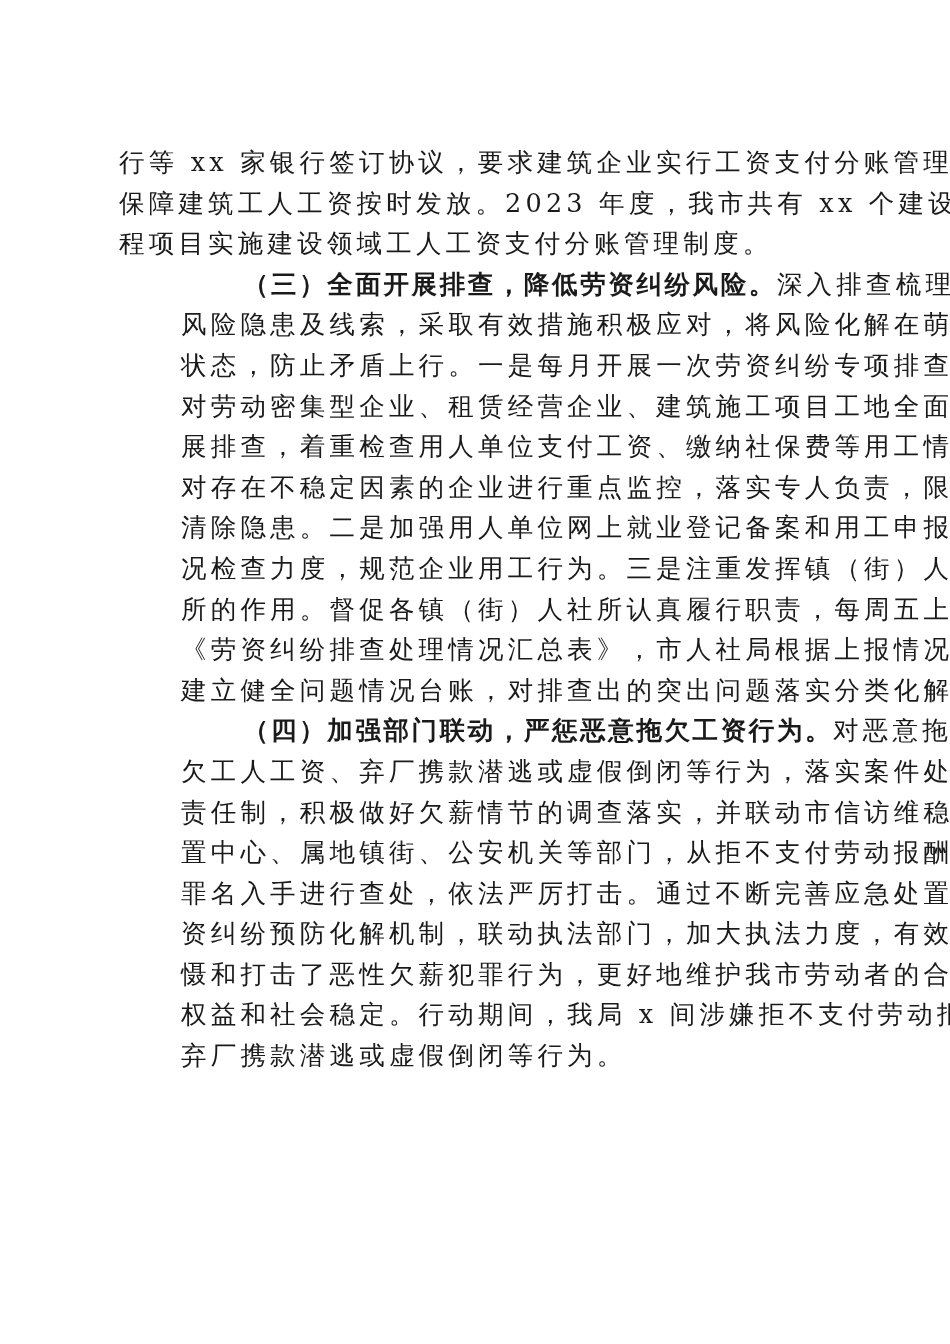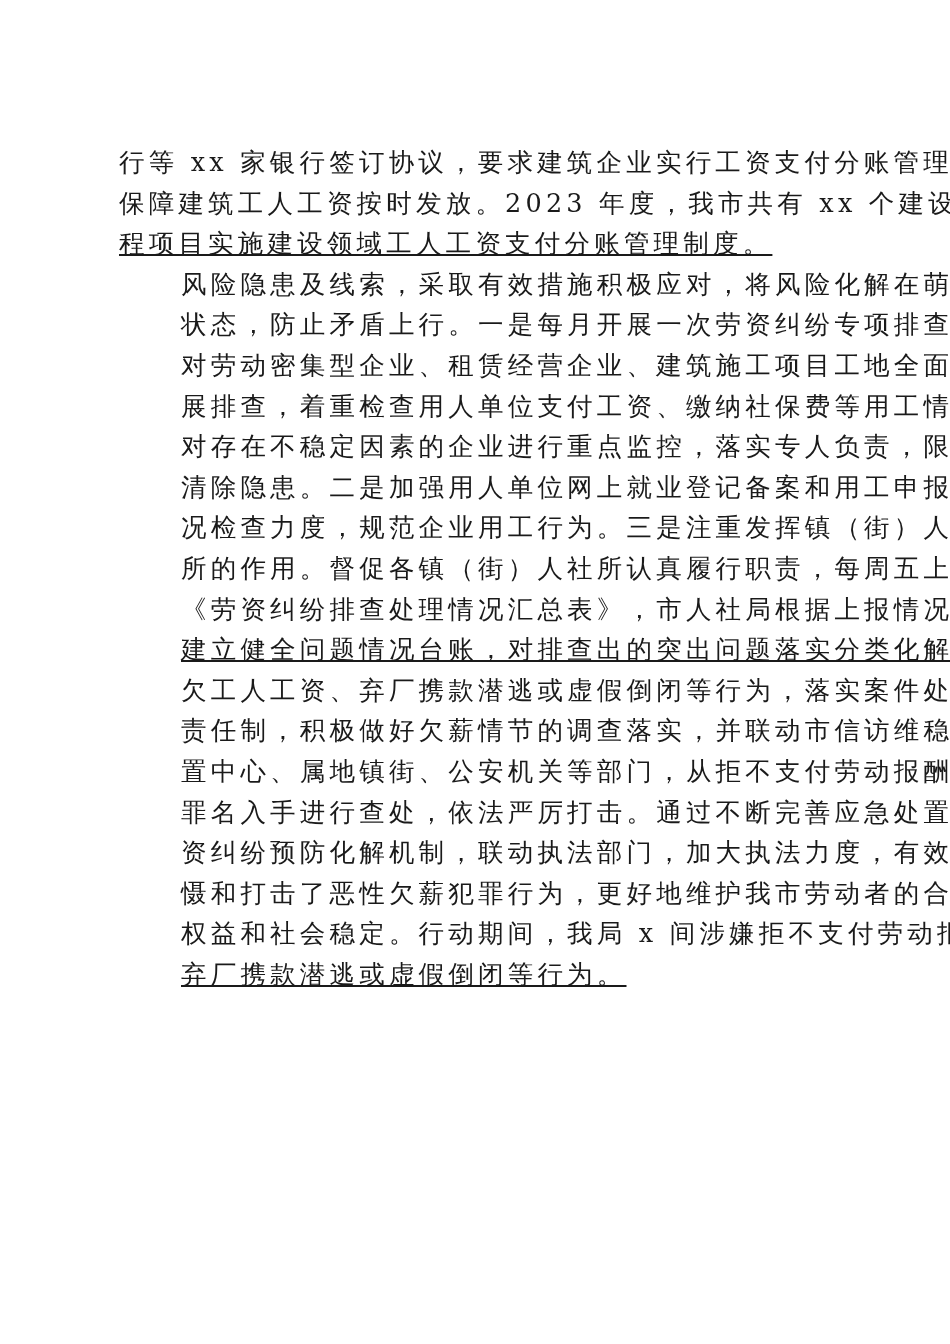--- a/index.html
+++ b/index.html
@@ -16,47 +16,49 @@
     letter-spacing: 4.2px;
   }
   .para {
     margin: 0;
     text-align: justify;
     text-justify: inter-character;
   }
   .para.indent { text-indent: 62px; }
   .heading { font-weight: bold; letter-spacing: 2.6px; }
   .line { display: block; white-space: nowrap; text-align-last: justify; }
-  .line.last { text-align-last: left; text-decoration: underline; }
+  .line.last { text-align-last: left; }
 </style>
 </head>
 <body>
 
 <div class="page">
 
   <div class="para">
     <span class="line">行等 xx 家银行签订协议，要求建筑企业实行工资支付分账管理，</span>
     <span class="line">保障建筑工人工资按时发放。2023 年度，我市共有 xx 个建设工</span>
     <span class="line last">程项目实施建设领域工人工资支付分账管理制度。</span>
   </div>
 
   <div class="para indent">
+    <span class="line" style="padding-left:62px;"><span class="heading">（三）全面开展排查，降低劳资纠纷风险。</span><span>深入排查梳理</span></span>
     <span class="line">风险隐患及线索，采取有效措施积极应对，将风险化解在萌芽</span>
     <span class="line">状态，防止矛盾上行。一是每月开展一次劳资纠纷专项排查。</span>
     <span class="line">对劳动密集型企业、租赁经营企业、建筑施工项目工地全面开</span>
     <span class="line">展排查，着重检查用人单位支付工资、缴纳社保费等用工情况，</span>
     <span class="line">对存在不稳定因素的企业进行重点监控，落实专人负责，限期</span>
     <span class="line">清除隐患。二是加强用人单位网上就业登记备案和用工申报情</span>
     <span class="line">况检查力度，规范企业用工行为。三是注重发挥镇（街）人社</span>
     <span class="line">所的作用。督促各镇（街）人社所认真履行职责，每周五上报</span>
     <span class="line">《劳资纠纷排查处理情况汇总表》，市人社局根据上报情况，</span>
     <span class="line last">建立健全问题情况台账，对排查出的突出问题落实分类化解。</span>
   </div>
 
   <div class="para indent">
+    <span class="line" style="padding-left:62px;"><span class="heading">（四）加强部门联动，严惩恶意拖欠工资行为。</span><span>对恶意拖</span></span>
     <span class="line">欠工人工资、弃厂携款潜逃或虚假倒闭等行为，落实案件处理</span>
     <span class="line">责任制，积极做好欠薪情节的调查落实，并联动市信访维稳处</span>
     <span class="line">置中心、属地镇街、公安机关等部门，从拒不支付劳动报酬等</span>
     <span class="line">罪名入手进行查处，依法严厉打击。通过不断完善应急处置劳</span>
     <span class="line">资纠纷预防化解机制，联动执法部门，加大执法力度，有效震</span>
     <span class="line">慑和打击了恶性欠薪犯罪行为，更好地维护我市劳动者的合法</span>
     <span class="line">权益和社会稳定。行动期间，我局 x 间涉嫌拒不支付劳动报酬</span>
     <span class="line last">弃厂携款潜逃或虚假倒闭等行为。</span>
   </div>
 

